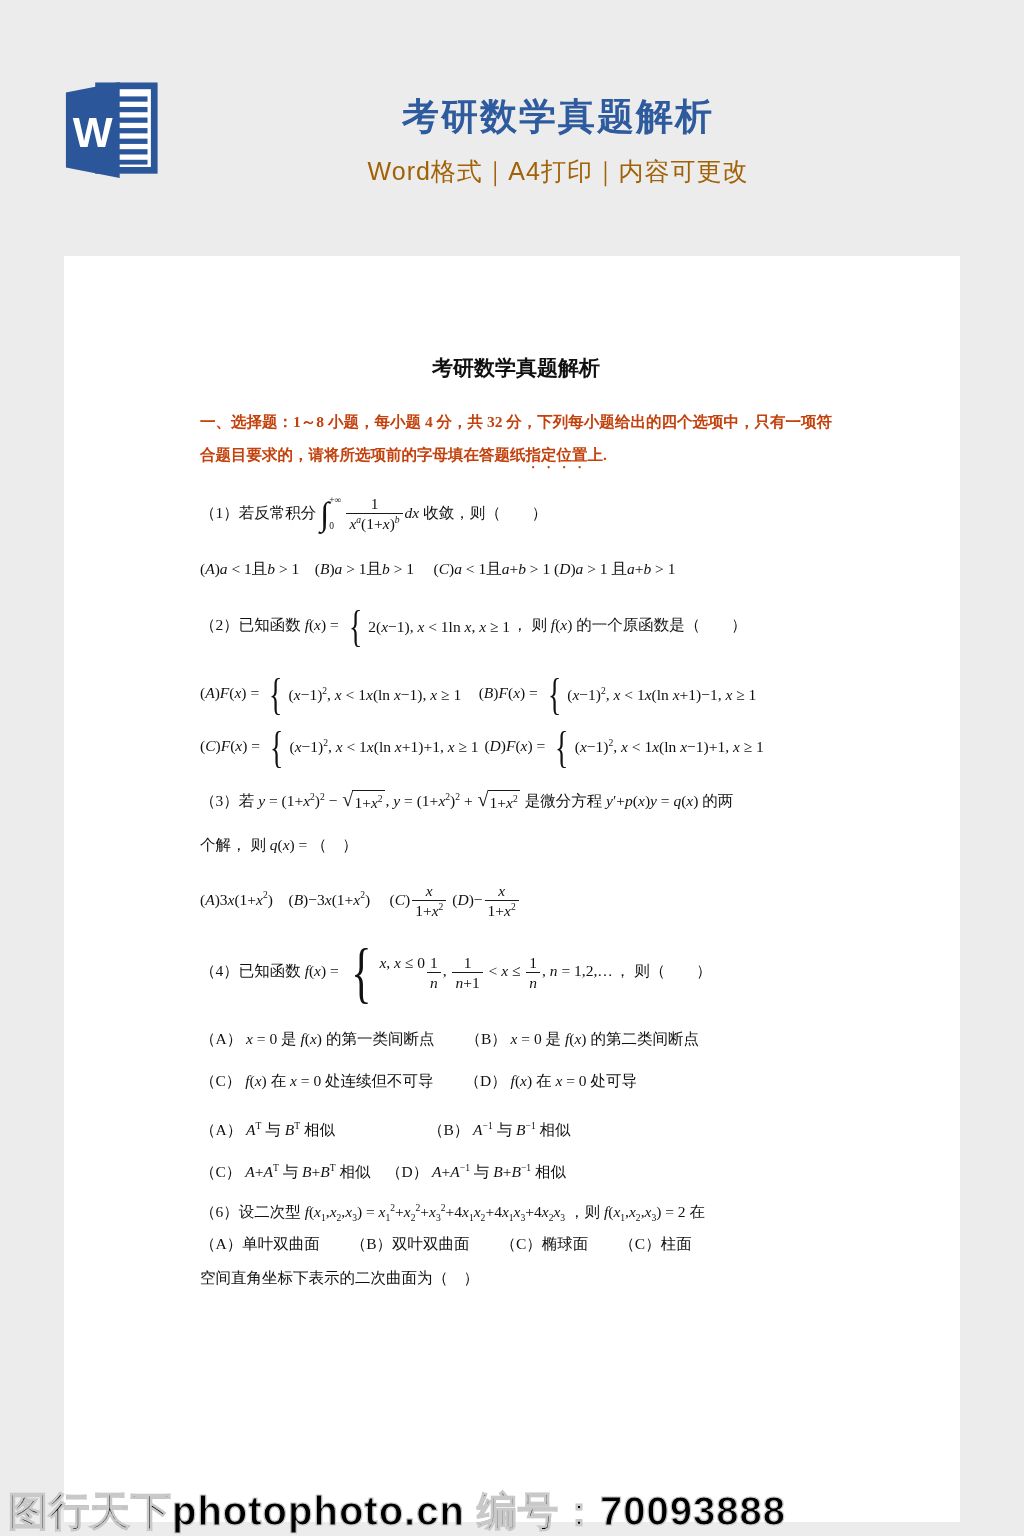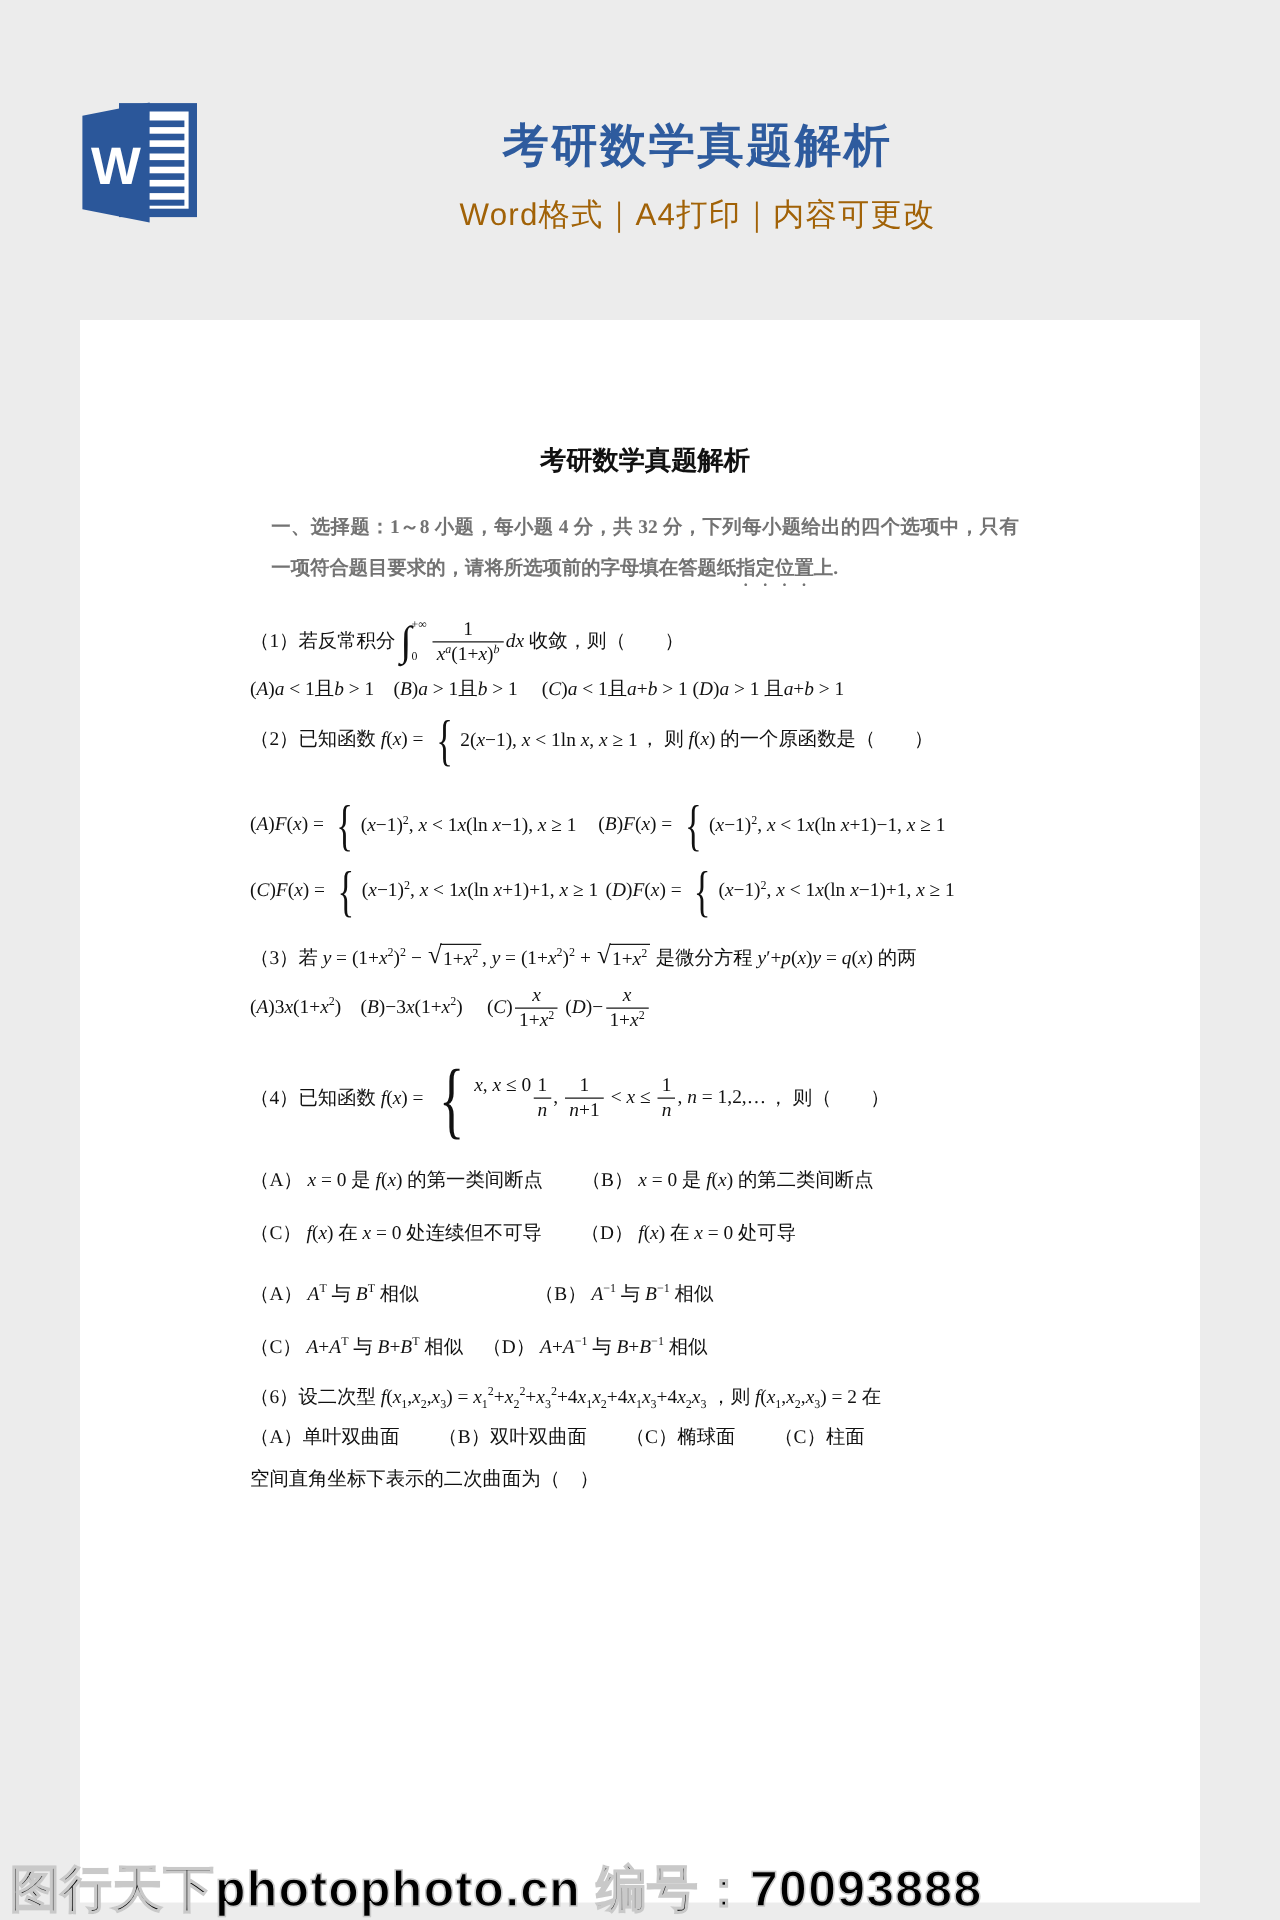--- a/index.html
+++ b/index.html
@@ -25,30 +25,30 @@
 
   
   .doc-page {
     position:absolute; left:64px; top:256px;
     width:896px; height:1266px;
     background:#ffffff; overflow:hidden;
   }
   .doc-inner { padding:98px 128px 0 136px; }
   .doc-title { margin:0 0 24px; text-align:center; font-size:21px; font-weight:700; color:#111; }
   .intro {
-    margin:17px; font-size:15.5px; font-weight:700; line-height:2.1;
-    text-align:justify; color:#737373;
+    margin:0; font-size:15.5px; font-weight:700; line-height:2.1;
+    text-align:justify; color:#c2410c;
   }
   .emph { text-emphasis:dot; -webkit-text-emphasis:dot; text-emphasis-position:under right; -webkit-text-emphasis-position:under; }
 
   
   .qline { font-size:15.5px; line-height:1.55; color:#111; white-space:nowrap; }
   .mt6{margin-top:6px;} .mt10{margin-top:10px;}
   .mt14{margin-top:25px;} .mt16{margin-top:16px;} .mt18{margin-top:18px;} .mt20{margin-top:20px;}
-  .mt22{margin-top:22px;} .mt24{margin-top:7px;}
+  .mt22{margin-top:22px;} .mt24{margin-top:24px;}
 
   i { font-style:italic; font-family:"Liberation Serif", serif; }
   sup, sub { font-size:0.62em; }
 
   
   .frac { display:inline-flex; flex-direction:column; vertical-align:middle; text-align:center; line-height:1.25; margin:0 2px; }
   .frac .nu { padding:0 3px; }
   .frac .de { border-top:1.3px solid #1a1a1a; padding:0 3px; }
 
   
@@ -141,20 +141,21 @@
             <span class="rows">
               <span>(<i>x</i>−1)<sup>2</sup>, <i>x</i> &lt; 1</span>
               <span><i>x</i>(ln <i>x</i>−1)+1, <i>x</i> ≥ 1</span>
             </span>
           </span></div>
         <div class="qline mt20">（3）若 <i>y</i> = (1+<i>x</i><sup>2</sup>)<sup>2</sup> − <span class="sqrt">
             <span class="rad">1+<i>x</i><sup>2</sup></span>
           </span>, <i>y</i> = (1+<i>x</i><sup>2</sup>)<sup>2</sup> + <span class="sqrt">
             <span class="rad">1+<i>x</i><sup>2</sup></span>
           </span> 是微分方程 <i>y</i>′+<i>p</i>(<i>x</i>)<i>y</i> = <i>q</i>(<i>x</i>) 的两</div>
+        <div class="qline mt18">个解， 则 <i>q</i>(<i>x</i>) = （　）</div>
         <div class="qline mt24">(<i>A</i>)3<i>x</i>(1+<i>x</i><sup>2</sup>)　(<i>B</i>)−3<i>x</i>(1+<i>x</i><sup>2</sup>)　 (<i>C</i>)<span class="frac">
             <span class="nu"><i>x</i></span>
             <span class="de">1+<i>x</i><sup>2</sup></span>
           </span> (<i>D</i>)−<span class="frac">
             <span class="nu"><i>x</i></span>
             <span class="de">1+<i>x</i><sup>2</sup></span>
           </span></div>
         <div class="qline mt20">（4）已知函数 <i>f</i>(<i>x</i>) = <span class="cases tall">
             <span class="rows">
               <span><i>x</i>, <i>x</i> ≤ 0</span>

